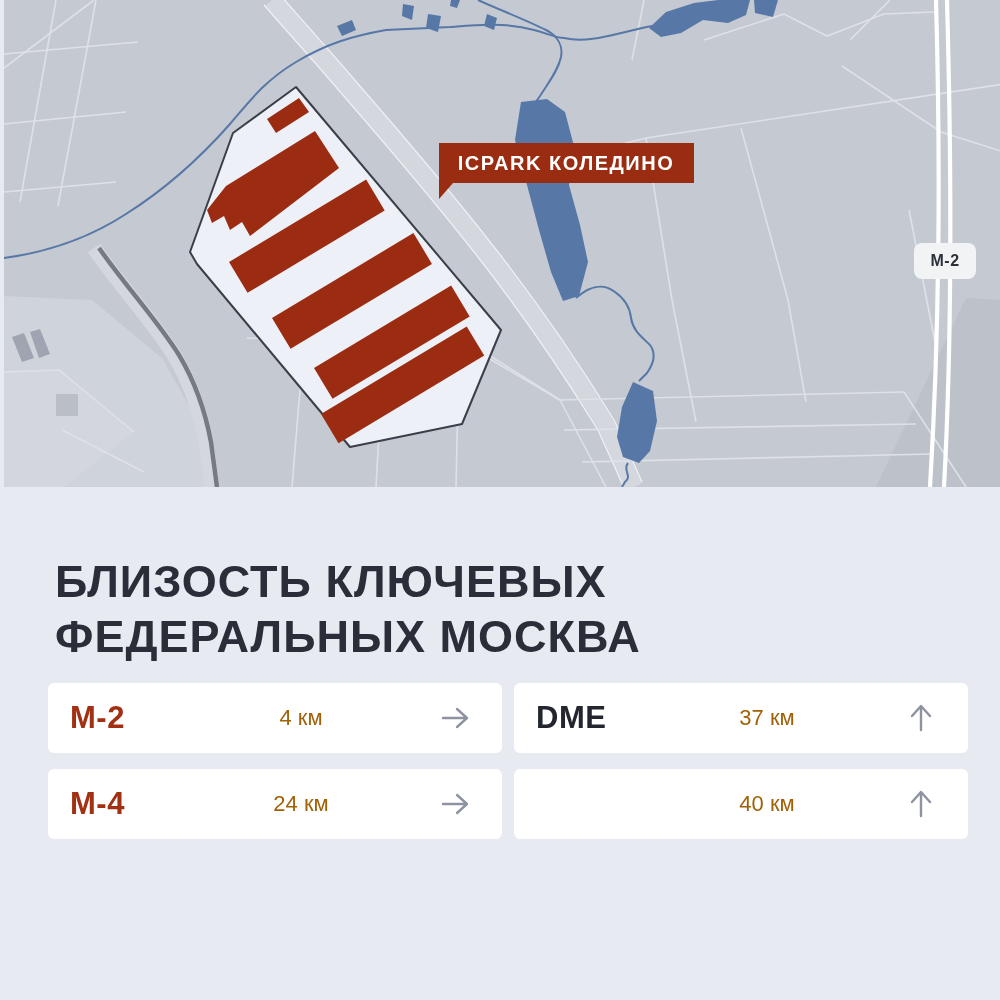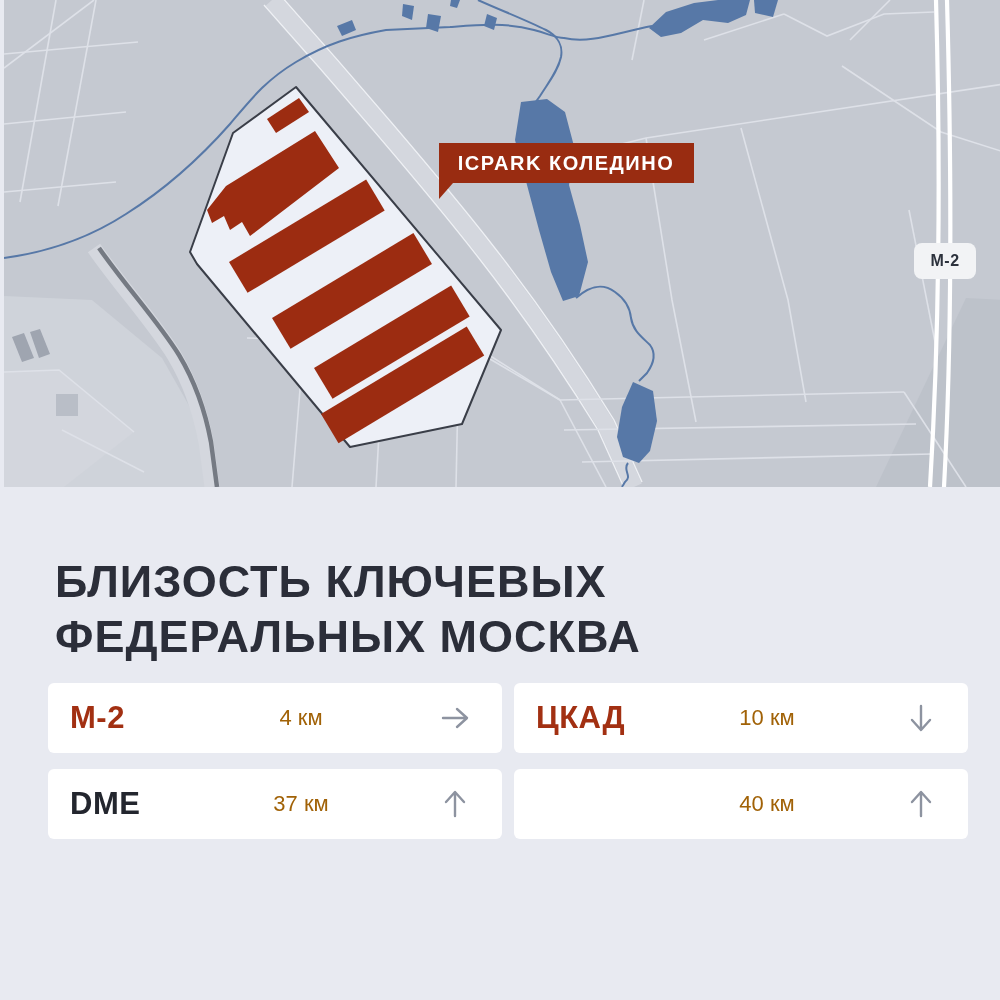--- a/index.html
+++ b/index.html
@@ -151,40 +151,40 @@
         <span class="card-label v-red">М-2</span>
         <span class="card-distance">4 км</span>
         <span class="card-arrow v-right">
           <svg viewBox="0 0 34 34" fill="none" stroke="#8d93a0" stroke-width="2.4" stroke-linecap="round" stroke-linejoin="round">
               <path d="M5 17 H28 M19 8 L29 17 L19 26"></path>
             </svg>
         </span>
       </div>
 
 
-      <div class="card">
-        <span class="card-label v-red">ЦКАД</span>
-        <span class="card-distance">10 км</span>
-        <span class="card-arrow v-down">
-          <svg viewBox="0 0 34 34" fill="none" stroke="#8d93a0" stroke-width="2.4" stroke-linecap="round" stroke-linejoin="round">
-              <path d="M5 17 H28 M19 8 L29 17 L19 26"></path>
-            </svg>
-        </span>
-      </div>
 
       <div class="card">
         <span class="card-label v-dark">DME</span>
         <span class="card-distance">37 км</span>
         <span class="card-arrow v-up">
           <svg viewBox="0 0 34 34" fill="none" stroke="#8d93a0" stroke-width="2.4" stroke-linecap="round" stroke-linejoin="round">
               <path d="M5 17 H28 M19 8 L29 17 L19 26"></path>
             </svg>
         </span>
       </div>
 
+      <div class="card">
+        <span class="card-label v-red">М-4</span>
+        <span class="card-distance">24 км</span>
+        <span class="card-arrow v-right">
+          <svg viewBox="0 0 34 34" fill="none" stroke="#8d93a0" stroke-width="2.4" stroke-linecap="round" stroke-linejoin="round">
+              <path d="M5 17 H28 M19 8 L29 17 L19 26"></path>
+            </svg>
+        </span>
+      </div>
 
       <div class="card">
         <span class="card-distance">40 км</span>
         <span class="card-arrow v-up">
           <svg viewBox="0 0 34 34" fill="none" stroke="#8d93a0" stroke-width="2.4" stroke-linecap="round" stroke-linejoin="round">
               <path d="M5 17 H28 M19 8 L29 17 L19 26"></path>
             </svg>
         </span>
       </div>
 

